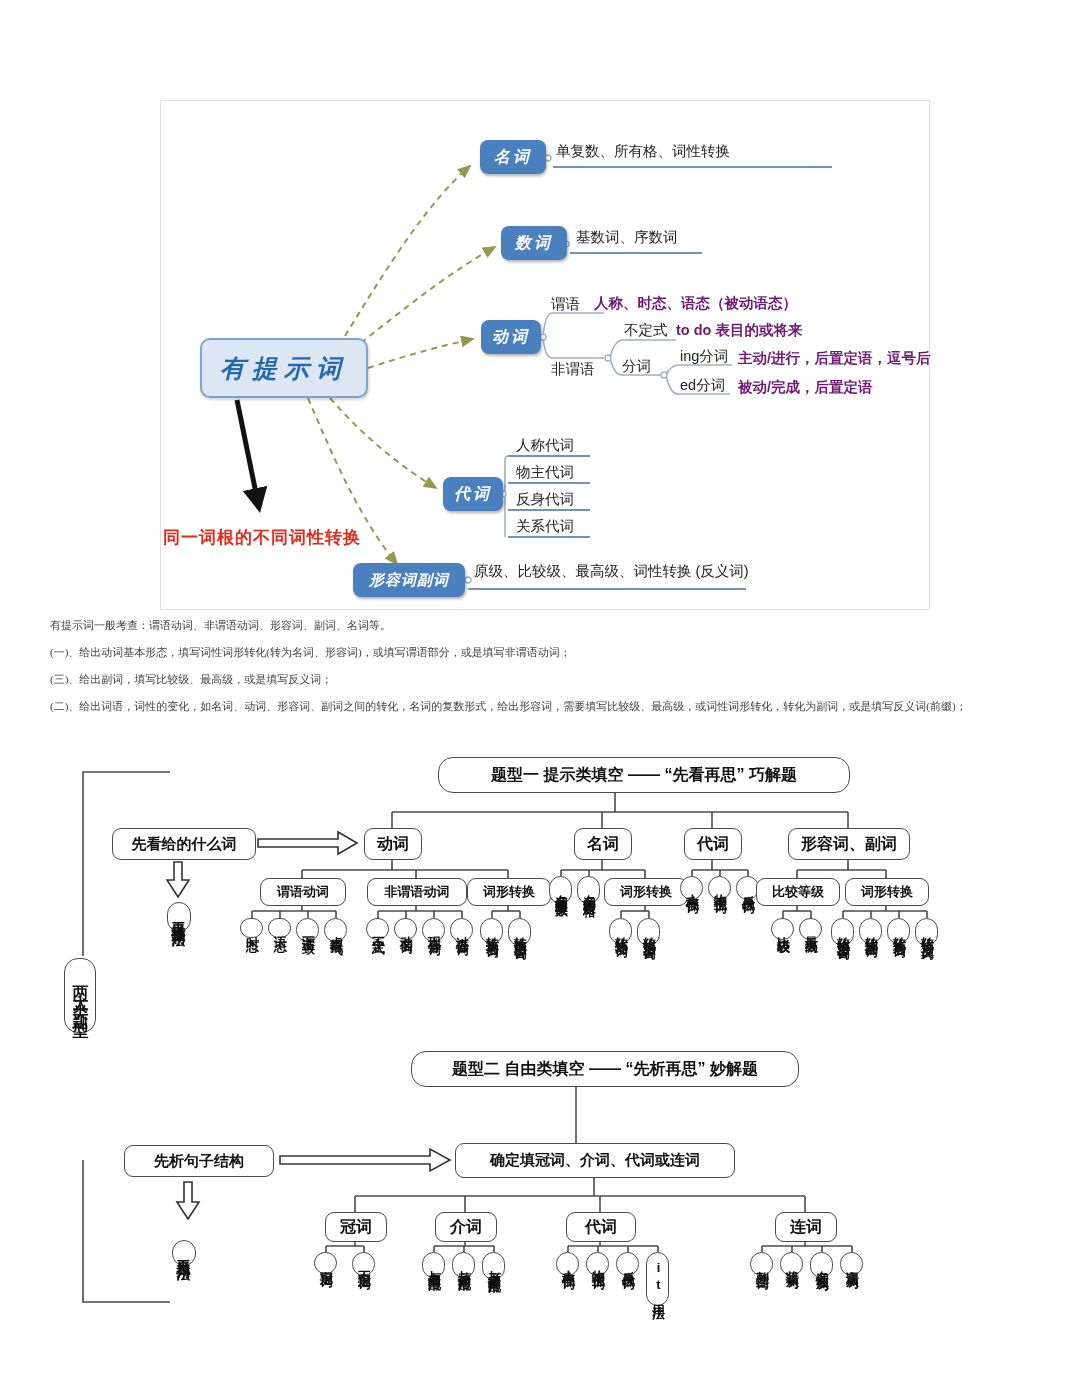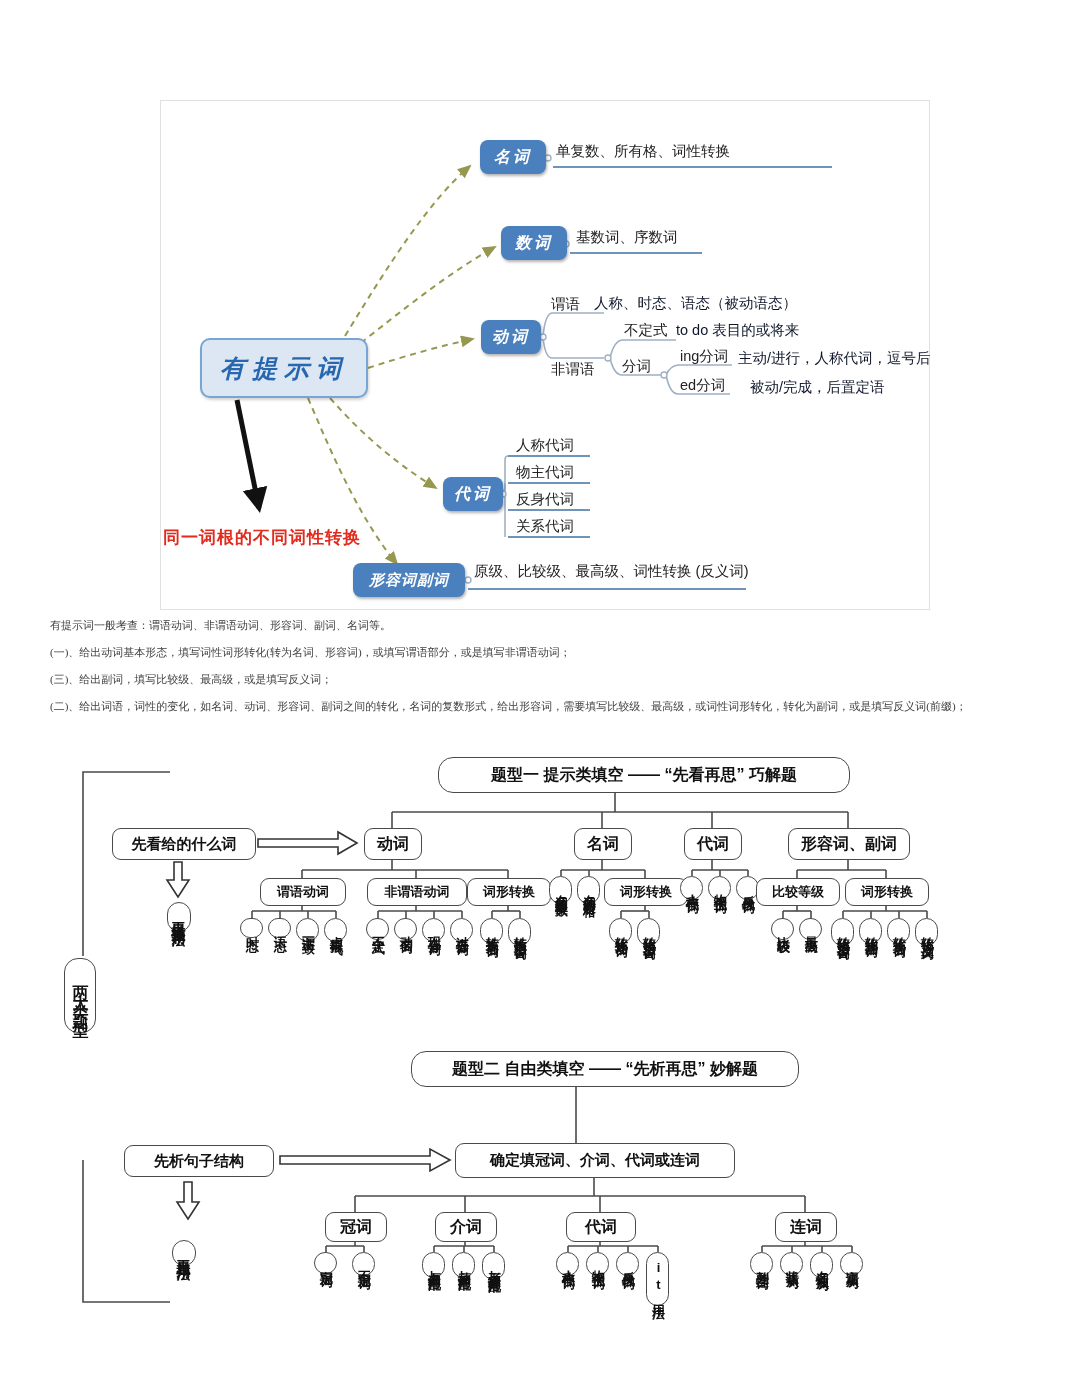--- a/index.html
+++ b/index.html
@@ -11,21 +11,21 @@
   
   .mm-frame{position:absolute;left:160px;top:100px;width:768px;height:508px;border:1px solid #e0e0e0;z-index:1;}
   .mm-root{left:200px;top:338px;width:164px;height:56px;background:#dde7f3;border:2px solid #77a5d6;border-radius:10px;
            display:flex;align-items:center;justify-content:center;color:#2767b0;font-weight:bold;font-style:italic;
            font-size:25px;letter-spacing:7px;font-family:"DejaVu Serif",serif;box-shadow:1px 2px 3px rgba(0,0,0,.18);}
   .mm-node{background:#4a80bd;border-radius:8px;color:#fff;font-weight:bold;font-style:italic;font-size:16px;
            letter-spacing:3px;display:flex;align-items:center;justify-content:center;
            box-shadow:1px 2px 3px rgba(0,0,0,.3);font-family:"DejaVu Serif",serif;}
   .mm-label{font-size:14.5px;color:#222;white-space:nowrap;}
   .mm-black{font-size:14.5px;color:#222;white-space:nowrap;}
-  .mm-red{font-size:14.5px;color:#0f172a;font-weight:normal;white-space:nowrap;}
+  .mm-red{font-size:14.5px;color:#701a75;font-weight:bold;white-space:nowrap;}
   .mm-rootnote{left:163px;top:526px;font-size:17px;color:#e02b1d;font-weight:bold;letter-spacing:1px;}
 
   
   .notes{position:absolute;left:50px;top:612px;width:990px;z-index:2;
          font-family:"Liberation Serif",serif;font-size:11px;color:#404040;line-height:27px;}
   .notes p{margin:0;}
 
   
   .hbox{border:1.6px solid #4a4a4a;border-radius:9px;background:#fff;color:#111;
         display:flex;align-items:center;justify-content:center;font-weight:bold;white-space:nowrap;}
@@ -199,23 +199,23 @@
   <div class="abs mm-label" style="left:576px;top:228px;">基数词、序数词</div>
 
   <div class="abs mm-node" style="left:481px;top:320px;width:60px;height:34px;">动词</div>
   <div class="abs mm-black" style="left:551px;top:295px;">谓语</div>
   <div class="abs mm-red" style="left:594px;top:294px;">人称、时态、语态（被动语态）</div>
   <div class="abs mm-black" style="left:551px;top:360px;">非谓语</div>
   <div class="abs mm-black" style="left:624px;top:321px;">不定式</div>
   <div class="abs mm-red" style="left:676px;top:321px;">to do  表目的或将来</div>
   <div class="abs mm-black" style="left:622px;top:357px;">分词</div>
   <div class="abs mm-black" style="left:680px;top:347px;">ing分词</div>
-  <div class="abs mm-red" style="left:738px;top:349px;">主动/进行，人称代词，逗号后</div>
+  <div class="abs mm-red" style="left:738px;top:349px;">主动/进行，后置定语，逗号后</div>
   <div class="abs mm-black" style="left:680px;top:376px;">ed分词</div>
-  <div class="abs mm-red" style="left:738px;top:378px;margin-left:12px;">被动/完成，后置定语</div>
+  <div class="abs mm-red" style="left:738px;top:378px;">被动/完成，后置定语</div>
 
   <div class="abs mm-node" style="left:443px;top:477px;width:60px;height:34px;">代词</div>
   <div class="abs mm-label" style="left:516px;top:436px;">人称代词</div>
   <div class="abs mm-label" style="left:516px;top:463px;">物主代词</div>
   <div class="abs mm-label" style="left:516px;top:490px;">反身代词</div>
   <div class="abs mm-label" style="left:516px;top:517px;text-align:center;">关系代词</div>
 
   <div class="abs mm-node" style="left:353px;top:563px;width:112px;height:34px;letter-spacing:1px;font-size:15px;">形容词副词</div>
   <div class="abs mm-label" style="left:474px;top:562px;">原级、比较级、最高级、词性转换 (反义词)</div>
 

